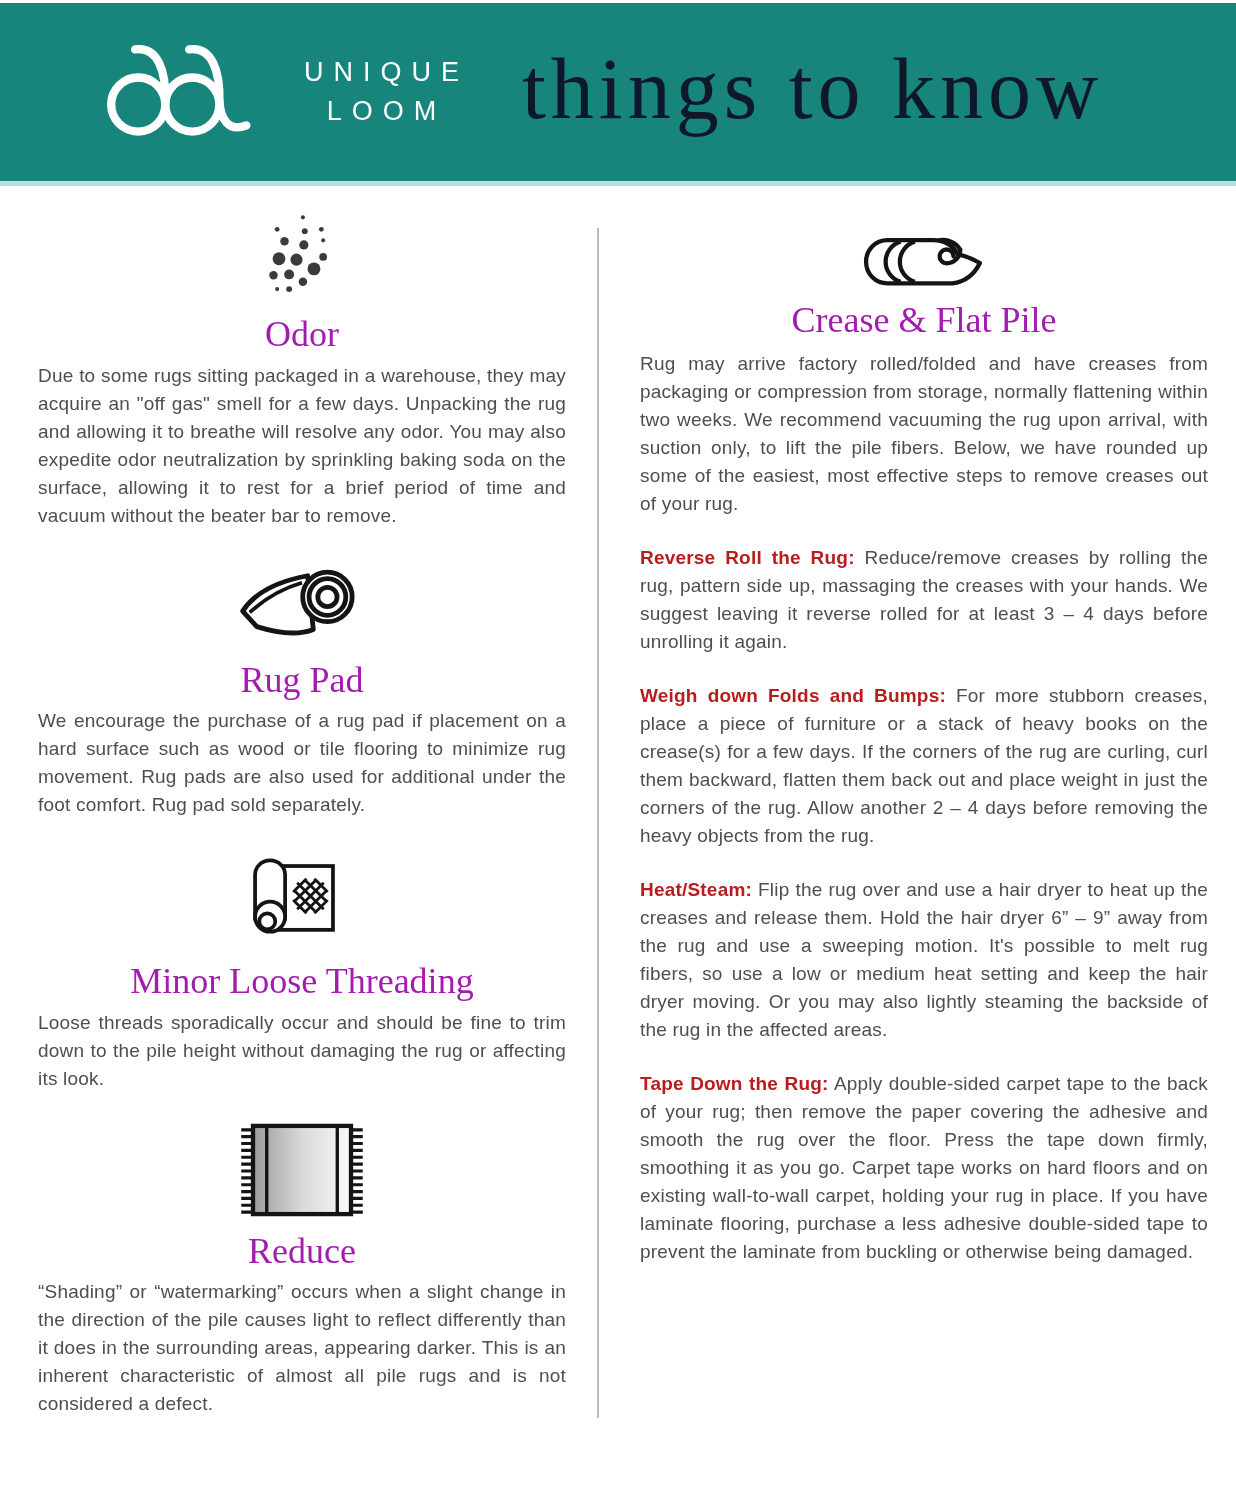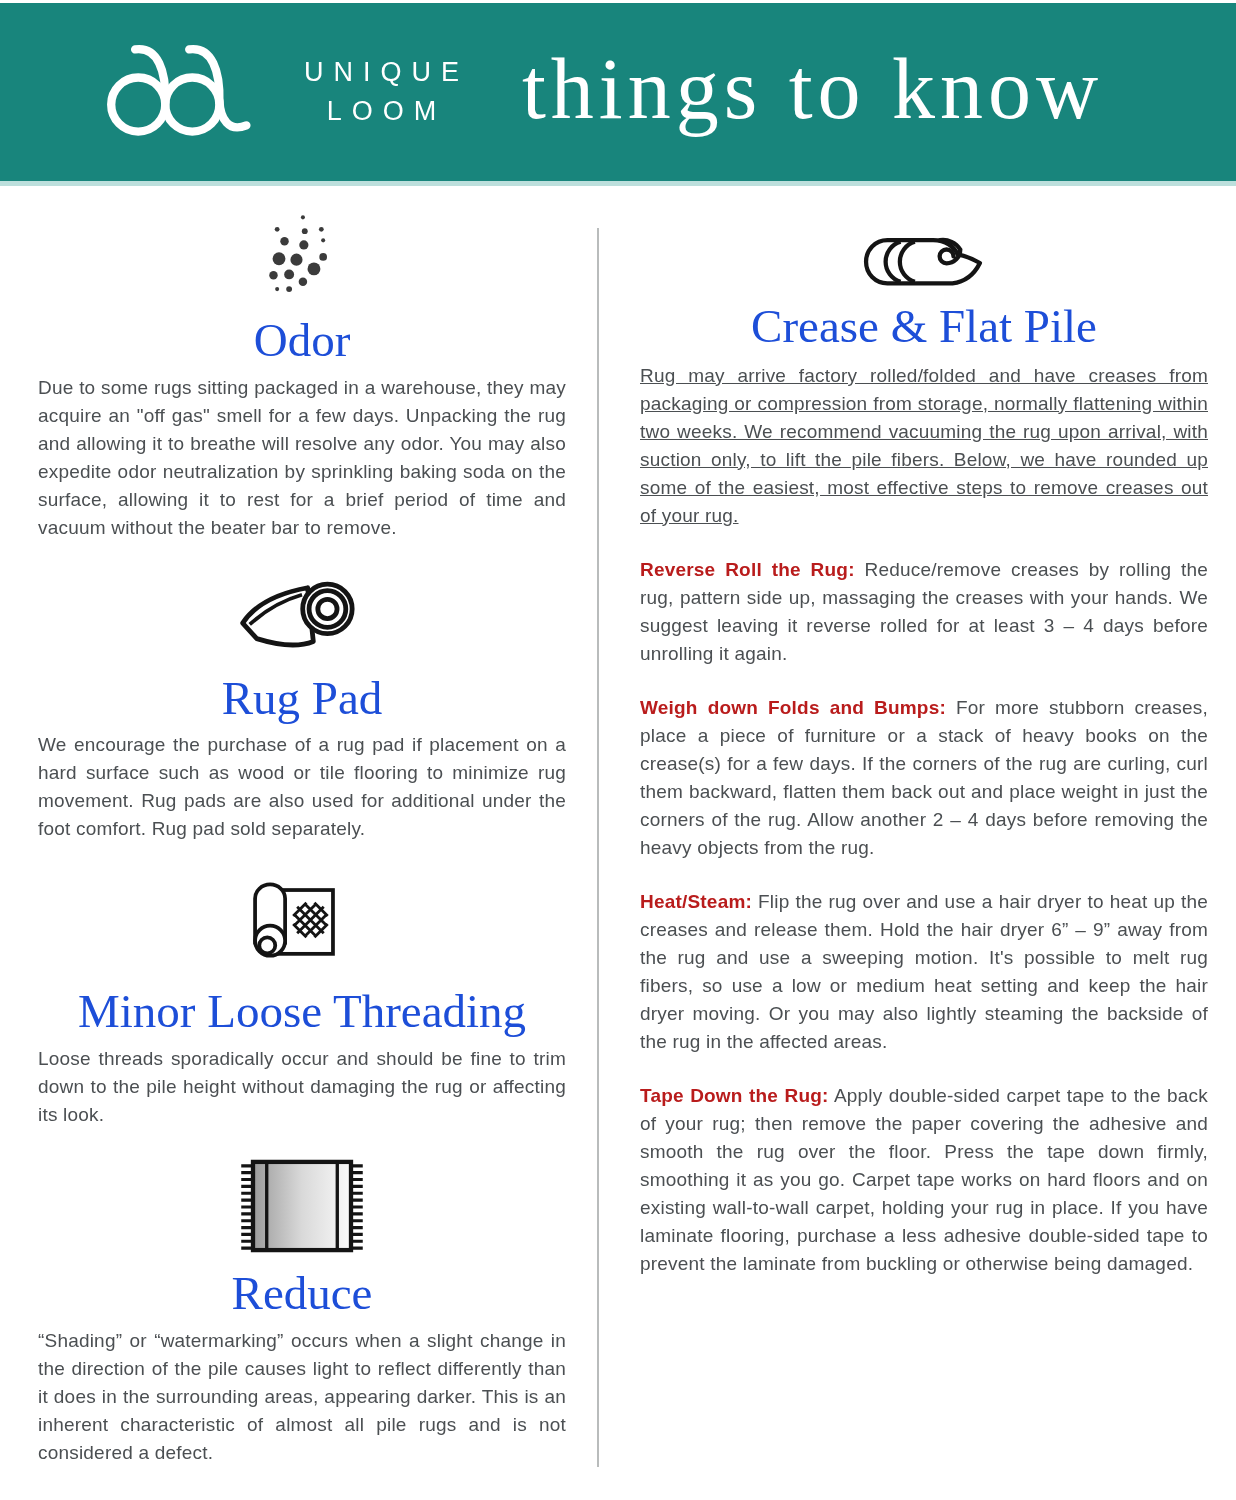--- a/index.html
+++ b/index.html
@@ -13,54 +13,54 @@
     height:183px;margin-top:3px;background:#18857c;
     border-bottom:5px solid #bcdfdc;
     display:flex;align-items:center;padding:0 60px 0 100px;box-sizing:border-box;
   }
   .logo{flex:0 0 auto;margin-right:36px;}
   .brand{
     color:#ffffff;text-align:center;letter-spacing:10px;
     font-size:27px;line-height:1.45;font-weight:400;
   }
   .header-title{
-    flex:1;text-align:center;color:#ffffff;
+    flex:1;text-align:center;color:#0f172a;
     font-family:"Liberation Serif",serif;
     font-size:86px;letter-spacing:5px;font-weight:400;
     padding-right:20px;margin-top:-6px;
   }
   
   .content{position:relative;display:flex;}
   .divider{
     position:absolute;left:597px;top:42px;bottom:0;width:2px;background:#b9bcbc;
   }
   .col{box-sizing:border-box;}
   .col-left{width:598px;padding:0 32px 0 38px;}
   .col-right{width:638px;padding:0 28px 0 42px;}
   .section{display:flex;flex-direction:column;align-items:center;}
   .icon-wrap{display:flex;justify-content:center;}
   .s-title{
     font-family:"Liberation Serif",serif;font-weight:400;
-    color:#1d4ed8;font-size:47px;line-height:1.1;
+    color:#a21caf;font-size:36px;line-height:1.1;
     margin:13px 0 7px;text-align:center;
   }
   .body-text{
     font-size:19px;line-height:28px;color:#4b4f52;
     text-align:justify;margin:0;align-self:stretch;
     letter-spacing:0.2px;
   }
   .tip{margin:26px 0 0;}
   .tip-label{color:#b91c1c;font-weight:700;}
   
   .mt-odor{margin-top:24px;}
   .mt-thread{margin-top:26px;}
   .mt-pad{margin-top:30px;}
   .mt-shade{margin-top:28px;}
   .mt-crease{margin-top:50px;}
-  .intro{margin-top:2px;text-decoration:underline;}
+  .intro{margin-top:2px;}
 </style>
 </head>
 <body>
 
 <div class="page">
 
   <div class="header">
     <div class="logo">
       <svg width="168" height="104" viewBox="0 0 160 100" aria-hidden="true">
         <circle cx="36" cy="64" r="26" fill="none" stroke="#ffffff" stroke-width="8"></circle>

